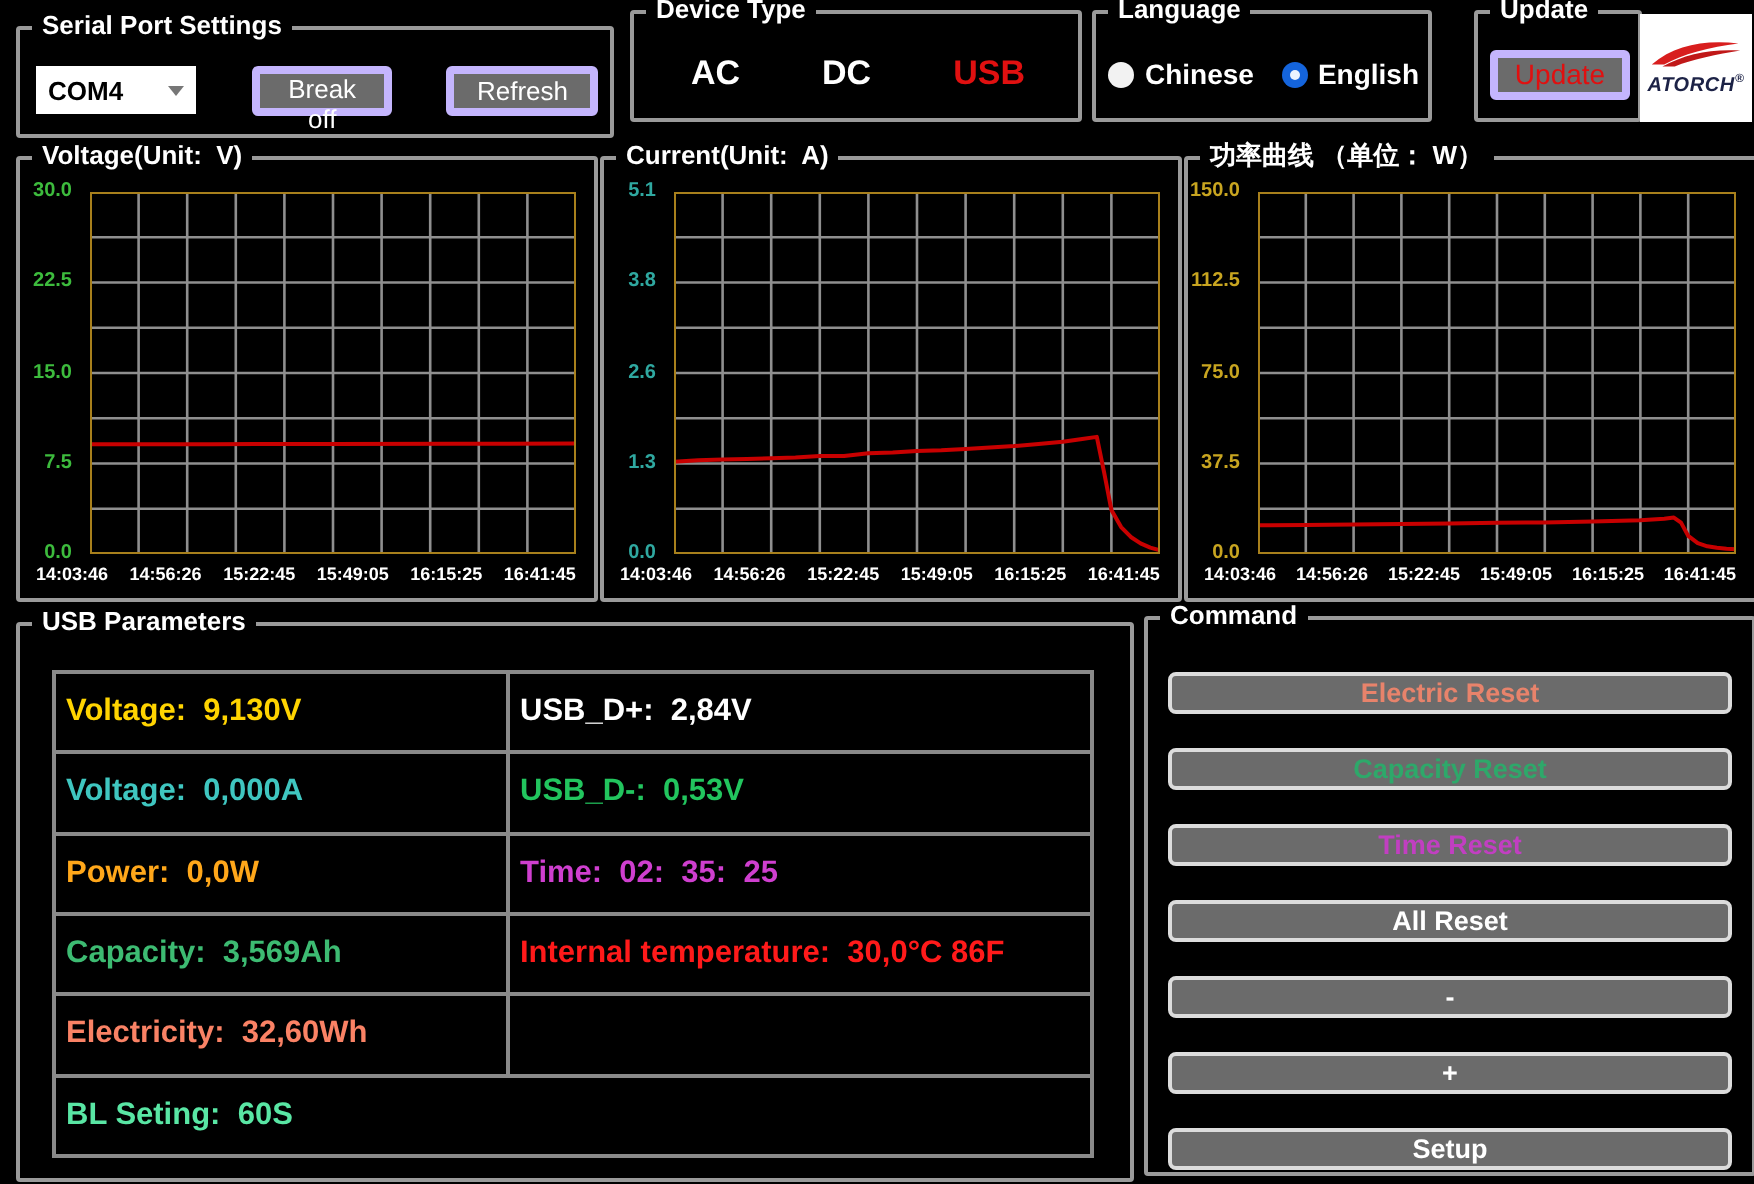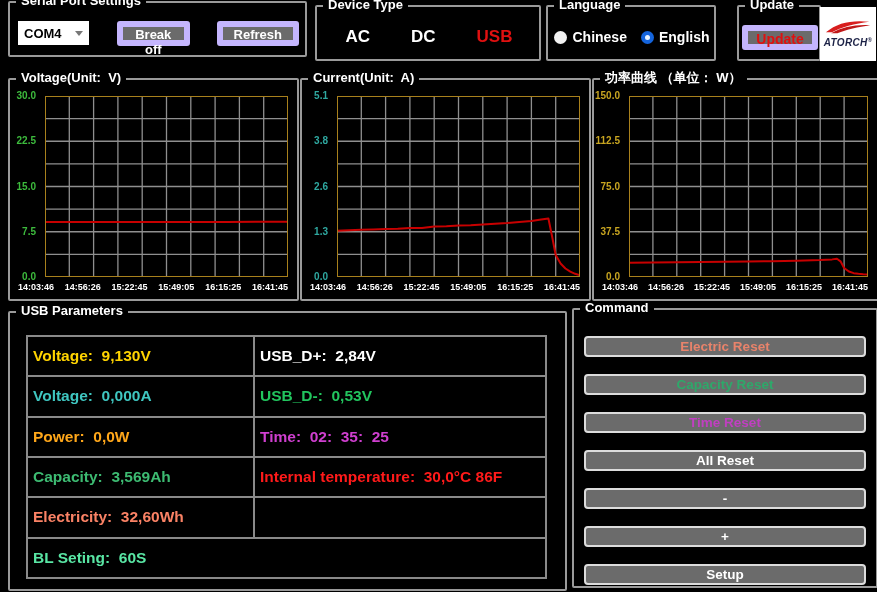--- a/index.html
+++ b/index.html
@@ -10,34 +10,34 @@
   }
   
   .groupbox { position:absolute; border:2px solid #9a9a9a; border-radius:2px; background:#000; }
   .gb-title {
     position:absolute; top:-9px; left:6px; background:#000; padding:0 5px;
     font-size:13px; color:#fff; white-space:pre; line-height:14px;
   }
   .gb-content { position:absolute; inset:12px 6px 4px 8px; display:flex; align-items:center; }
 
   
-  #serial-box   { left:8px;   top:1px; width:295px; height:52px; }
+  #serial-box   { left:8px;   top:13px; width:295px; height:52px; }
   #device-box   { left:315px; top:5px; width:222px; height:52px; }
   #language-box { left:546px; top:5px; width:166px; height:52px; }
   #update-box   { left:737px; top:5px; width:80px;  height:52px; }
 
   .select {
     width:86px; height:24px; background:#fff; color:#000; font-size:13px;
     display:flex; align-items:center; justify-content:space-between;
     padding:0 6px; margin-right:28px; cursor:default;
   }
   .chevron { width:0; height:0; border-left:4px solid transparent; border-right:4px solid transparent; border-top:5px solid #777; }
   .btn {
-    height:25px; background:#6b6b6b; border:6px solid #c4b5fd; border-radius:3px;
-    color:#fff; font-family:inherit; font-weight:bold; font-size:13px; padding:0 11px;
+    height:25px; background:#6b6b6b; border:4px solid #c4b5fd; border-radius:3px;
+    color:#fff; font-family:inherit; font-weight:normal; font-size:13px; padding:0 11px;
   }
   .btn + .btn { margin-left:27px; }
 
   #device-box .gb-content { justify-content:space-around; font-size:17px; }
   .usb-accent { color:var(--usb-accent); }
 
   #language-box .gb-content { justify-content:center; gap:14px; font-size:14px; }
   .radio-row { display:flex; align-items:center; gap:5px; cursor:default; }
   .radio { width:13px; height:13px; border-radius:50%; display:inline-block; position:relative; }
   .radio-unselected { background:#f2f2f2; }

